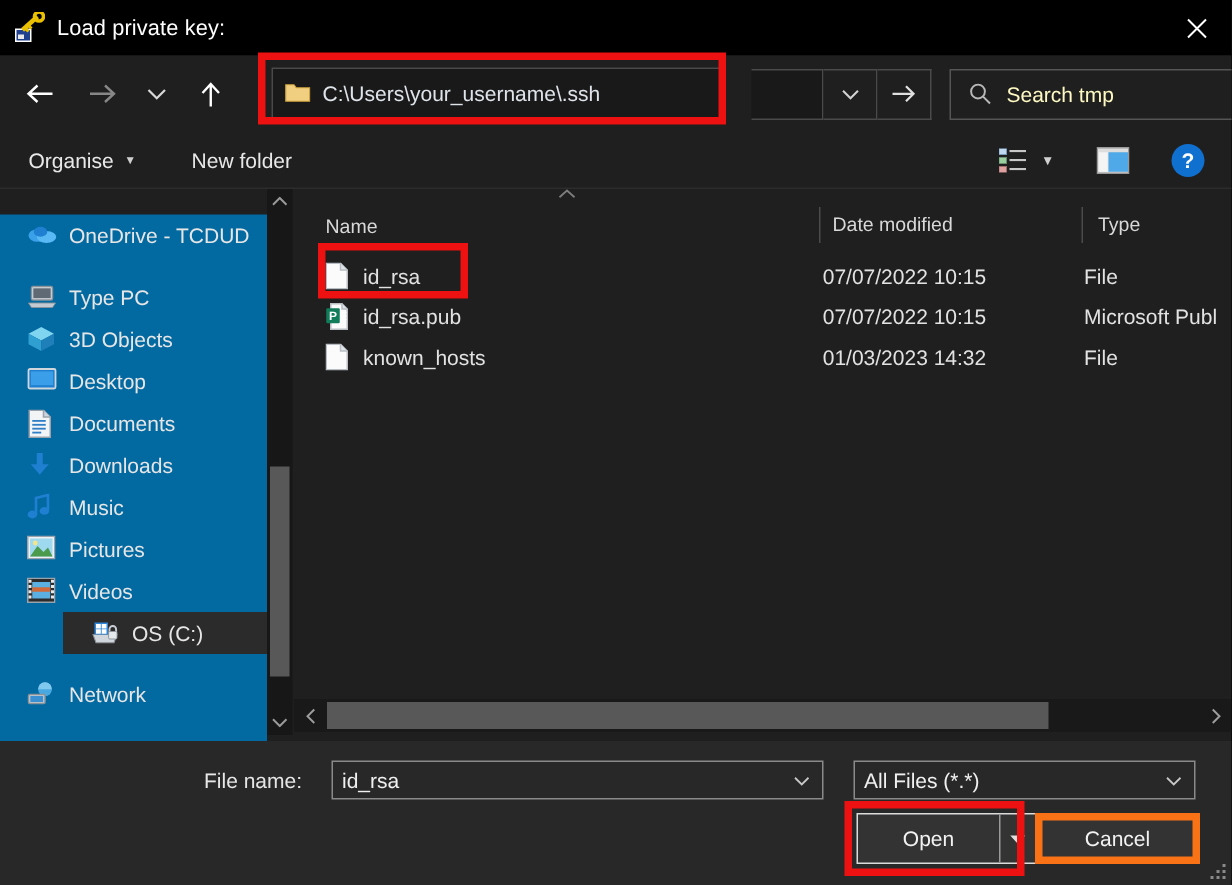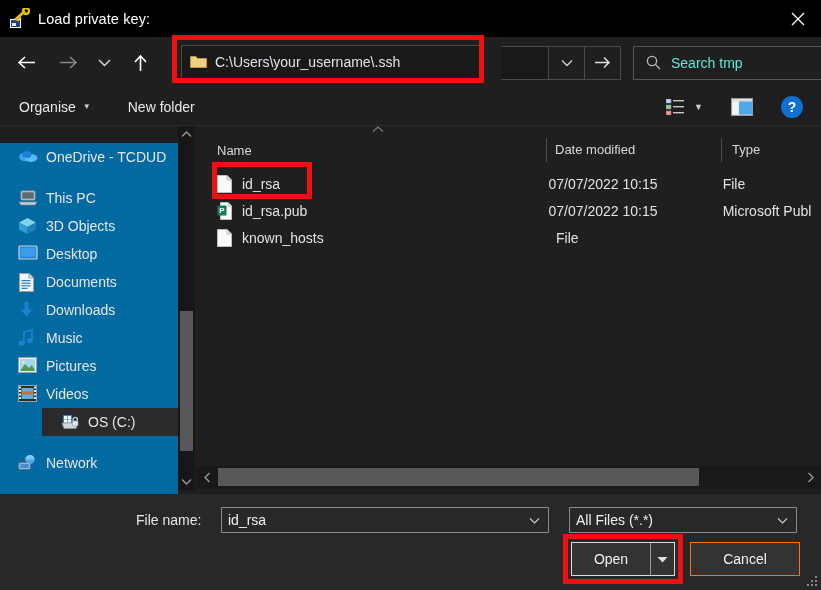--- a/index.html
+++ b/index.html
@@ -83,21 +83,21 @@
     border: 1px solid #4a4a4a; border-left: none;
     display: flex; align-items: center; justify-content: center;
     color: #d4d4d4; flex: none;
   }
   #search-box {
     margin-left: 12px; width: 236px; height: 34px;
     background: #1f1f1f; border: 1px solid #555555;
     display: flex; align-items: center; flex: none;
   }
   #search-icon { margin: 0 10px 0 12px; color: #b9b9b9; flex: none; }
-  #search-placeholder { font-size: 14px; color: #5eead4; }
+  #search-placeholder { font-size: 14px; color: #fef9c3; }
 
   
   #toolbar {
     position: absolute; left: 0; top: 88px;
     width: 821px; height: 38px;
     background: #1f1f1f;
     display: flex; align-items: center;
     border-bottom: 1px solid #2c2c2c;
   }
   #organise-btn { margin-left: 19px; font-size: 14px; color: #e8e8e8; display: flex; align-items: center; }
@@ -218,36 +218,36 @@
   #filetype-value { font-size: 14px; color: #f0f0f0; padding-left: 6px; }
   #filetype-caret { margin-left: auto; margin-right: 8px; font-size: 9px; color: #c8c8c8; }
 
   #open-redbox {
     position: absolute; left: 563px; top: 534px;
     width: 120px; height: 50px;
     border: 5px solid #ee1111; pointer-events: none;
   }
   #open-btn {
     position: absolute; left: 571px; top: 542px;
-    width: 104px; height: 34px;
+    width: 120px; height: 34px;
     background: #333333; border: 1px solid #dcdcdc;
     display: flex; align-items: center;
   }
   #open-label {
     flex: 1; text-align: center; font-size: 14px; color: #f2f2f2;
   }
   #open-split {
     width: 24px; height: 32px; border-left: 1px solid #9a9a9a;
     display: flex; align-items: center; justify-content: center;
     font-size: 9px; color: #e0e0e0;
   }
   #cancel-btn {
     position: absolute; left: 690px; top: 542px;
     width: 110px; height: 34px;
-    background: #333333; border: 1px solid #f97316;
+    background: #333333; border: 5px solid #f97316;
     display: flex; align-items: center; justify-content: center;
     font-size: 14px; color: #f2f2f2;
   }
   #resize-grip {
     position: absolute; right: 3px; bottom: 3px;
     width: 13px; height: 13px;
   }
 
   svg { display: block; }
 </style>
@@ -374,21 +374,21 @@
       </div>
       <div class="side-gap"></div>
       <div class="side-item indent1">
         <span class="side-icon">
           <svg width="20" height="17" viewBox="0 0 20 17">
             <rect x="3" y="2" width="14" height="9" rx="1" fill="#d8dde2" stroke="#8a9299"></rect>
             <rect x="4.2" y="3.2" width="11.6" height="6.6" fill="#5f6a74"></rect>
             <path d="M1 13 L19 13 L17 16 L3 16 Z" fill="#c3cad1" stroke="#8a9299" stroke-width="0.6"></path>
           </svg>
         </span>
-        <span>This PC</span>
+        <span>Type PC</span>
       </div>
       <div class="side-item indent1">
         <span class="side-icon">
           <svg width="19" height="18" viewBox="0 0 19 18">
             <path d="M9.5 1 L18 5.5 L9.5 10 L1 5.5 Z" fill="#7fd4f0"></path>
             <path d="M1 5.5 L9.5 10 L9.5 17 L1 12.5 Z" fill="#2f9ed0"></path>
             <path d="M18 5.5 L9.5 10 L9.5 17 L18 12.5 Z" fill="#1f7fb8"></path>
           </svg>
         </span>
         <span>3D Objects</span>
@@ -558,20 +558,21 @@
         <div class="frow">
           <div class="fname">
             <span class="file-icon">
               <svg width="15" height="18" viewBox="0 0 15 18">
                 <path d="M0.5 0.5 L10 0.5 L14.5 5 L14.5 17.5 L0.5 17.5 Z" fill="#fbfbfb" stroke="#b8bec4"></path>
                 <path d="M10 0.5 L10 5 L14.5 5" fill="#dfe4e9" stroke="#b8bec4"></path>
               </svg>
             </span>
             <span>known_hosts</span>
           </div>
+          <div class="fdate">01/03/2023 14:32</div>
           <div class="ftype">File</div>
         </div>
       </div>
     <div id="idrsa-redbox"></div>
   </div>
 
   <div id="hscroll">
     <div class="hs-arrow">
       <svg width="7" height="11" viewBox="0 0 7 11">
           <path d="M5.5 1 L1 5.5 L5.5 10" stroke="#9e9e9e" stroke-width="1.3" fill="none"></path>

